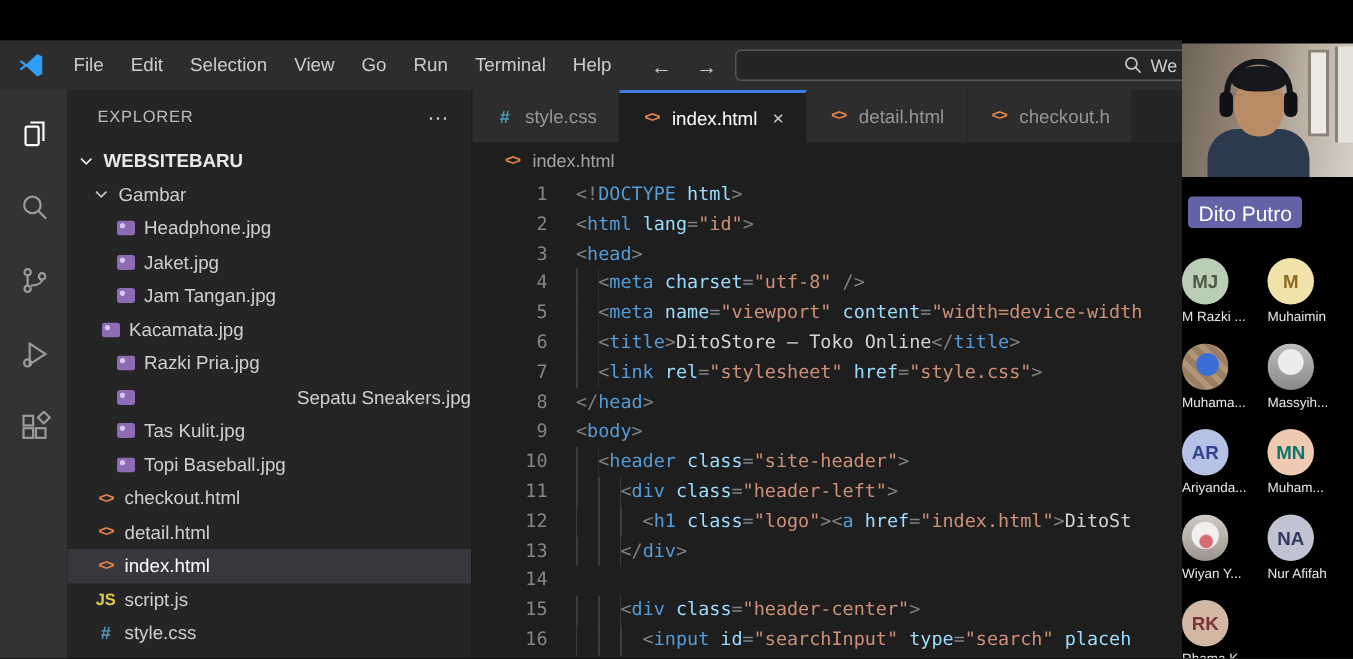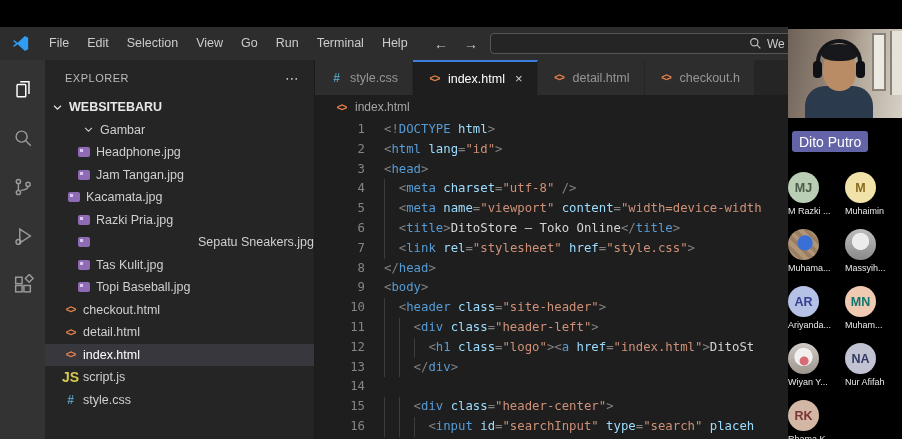--- a/index.html
+++ b/index.html
@@ -39,21 +39,21 @@
   .sb-actions { color:#c5c5c5; font-size:14px; letter-spacing:1px; }
   .row { height:22.5px; display:flex; align-items:center; gap:5px; font-size:12.5px;
          color:#cfcfcf; white-space:nowrap; }
   .row.root { font-weight:bold; color:#e8e8e8; padding-left:5px; }
   .row.selected { background:#37373d; color:#ffffff; }
   .chev { display:flex; width:14px; justify-content:center; flex-shrink:0; }
   .fi { display:inline-flex; width:15px; justify-content:center; align-items:center; flex-shrink:0; }
   .fi-img { width:12px; height:10px; border-radius:2px;
             background:radial-gradient(circle at 30% 35%, #d9c7ef 0 1.5px, transparent 2px), #8f6bb5; }
   .fi-html { color:#e8834a; font-weight:bold; font-size:10px; letter-spacing:-1px; }
-  .fi-js { color:#d8c94e; font-weight:bold; font-size:14px; }
+  .fi-js { color:#d8c94e; font-weight:bold; font-size:11px; }
   .fi-css { color:#519aba; font-weight:bold; font-size:12px; }
 
   .editor-col { flex:1; display:flex; flex-direction:column; min-width:0; background:#1e1e1e; }
   .tabbar { height:35px; background:#252526; display:flex; flex-shrink:0; }
   .tab { display:flex; align-items:center; gap:6px; padding:0 14px; font-size:12.5px;
          background:#2d2d2d; color:#969696; border-right:1px solid #252526; }
   .tab.active { background:#1e1e1e; color:#ffffff; border-top:2.5px solid #3d7de0; }
   .tab .close { margin-left:4px; font-size:13px; color:#d0d0d0; }
   .breadcrumb { height:24px; display:flex; align-items:center; gap:6px; padding-left:19px;
                 font-size:12px; color:#a5a5a5; flex-shrink:0; }
@@ -193,33 +193,39 @@
       </div>
       <div class="row root">
         <span class="chev">
           <svg width="11" height="11" viewBox="0 0 16 16">
               <path d="M3 5.5l5 5 5-5" stroke="#e8e8e8" stroke-width="1.7" fill="none"></path>
             </svg>
         </span>
         <span>WEBSITEBARU</span>
       </div>
       <div id="tree">
-          <div class="row" style="padding-left: 36px;">
+          <div class="row" style="padding-left: 15px;">
             <span class="chev">
               <svg width="11" height="11" viewBox="0 0 16 16">
                 <path d="M3 5.5l5 5 5-5" stroke="#cccccc" stroke-width="1.5" fill="none"></path>
               </svg>
             </span>
             <span>Gambar</span>
           </div>
           <div class="row" style="padding-left: 31px;">
             <span class="fi">
               <span class="fi-img"></span>
             </span>
             <span>Headphone.jpg</span>
+          </div>
+          <div class="row" style="padding-left: 31px;">
+            <span class="fi">
+              <span class="fi-img"></span>
+            </span>
+            <span>Jaket.jpg</span>
           </div>
           <div class="row" style="padding-left: 31px;">
             <span class="fi">
               <span class="fi-img"></span>
             </span>
             <span>Jam Tangan.jpg</span>
           </div>
           <div class="row" style="padding-left: 21px;">
             <span class="fi">
               <span class="fi-img"></span>

